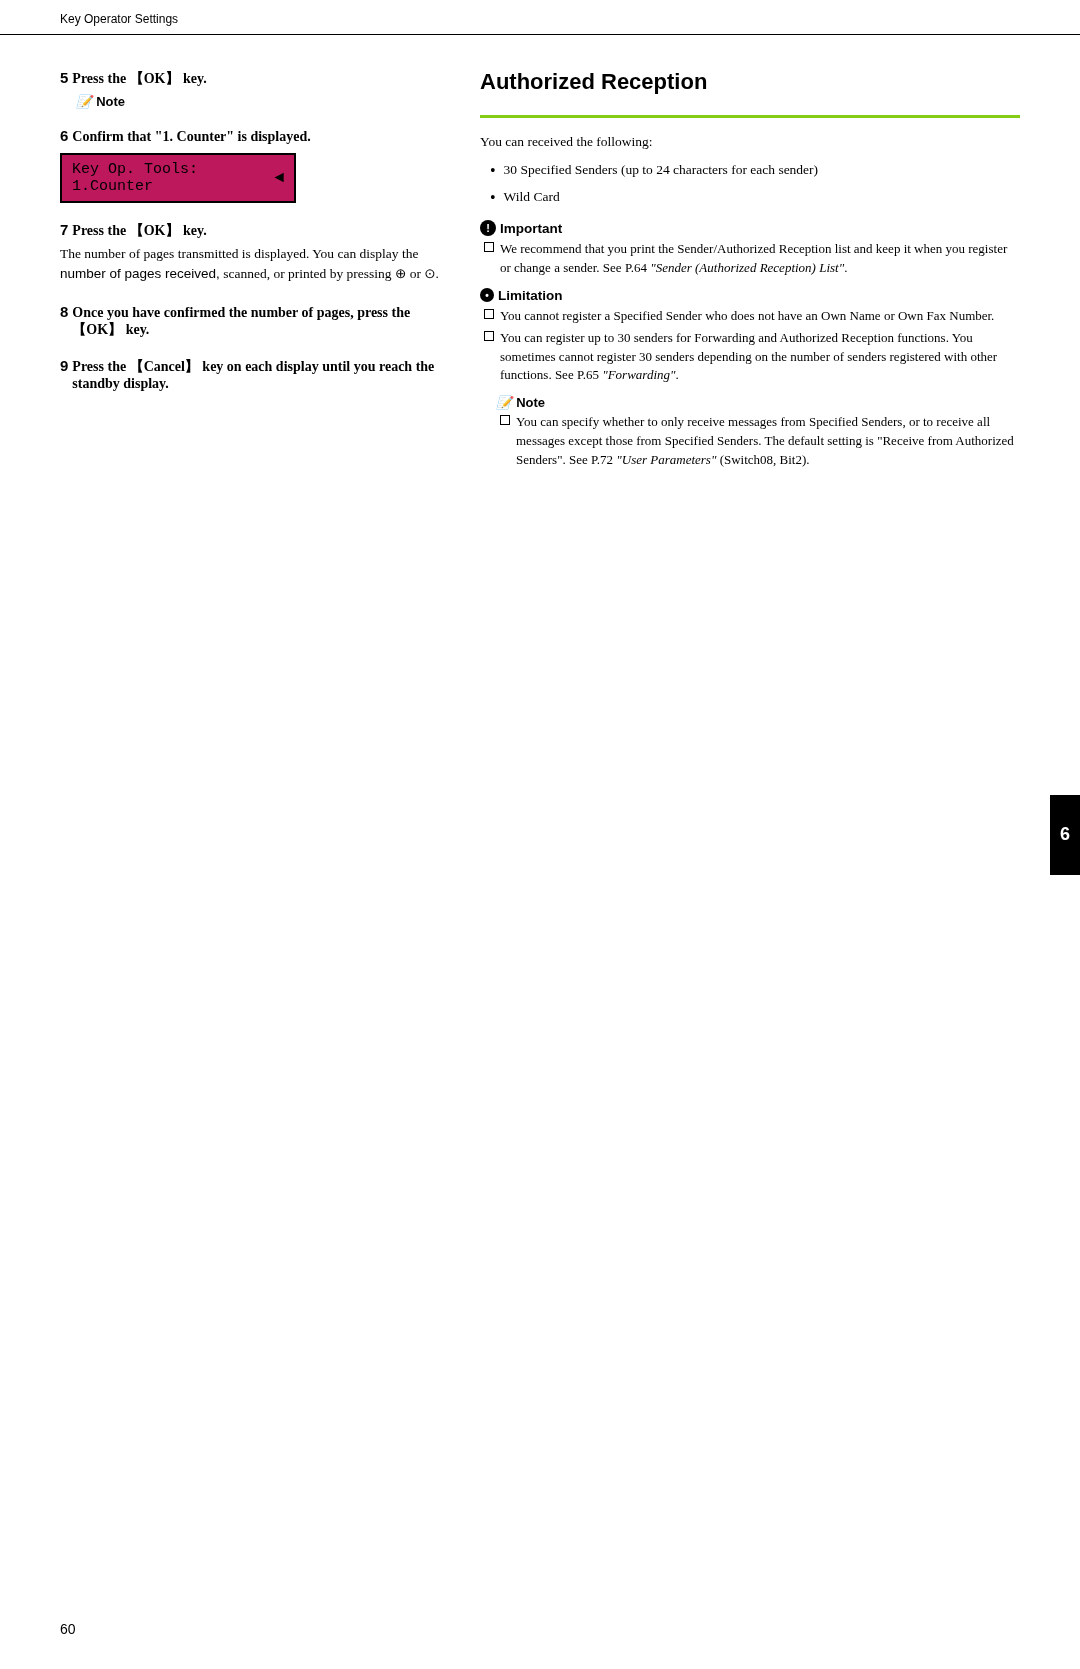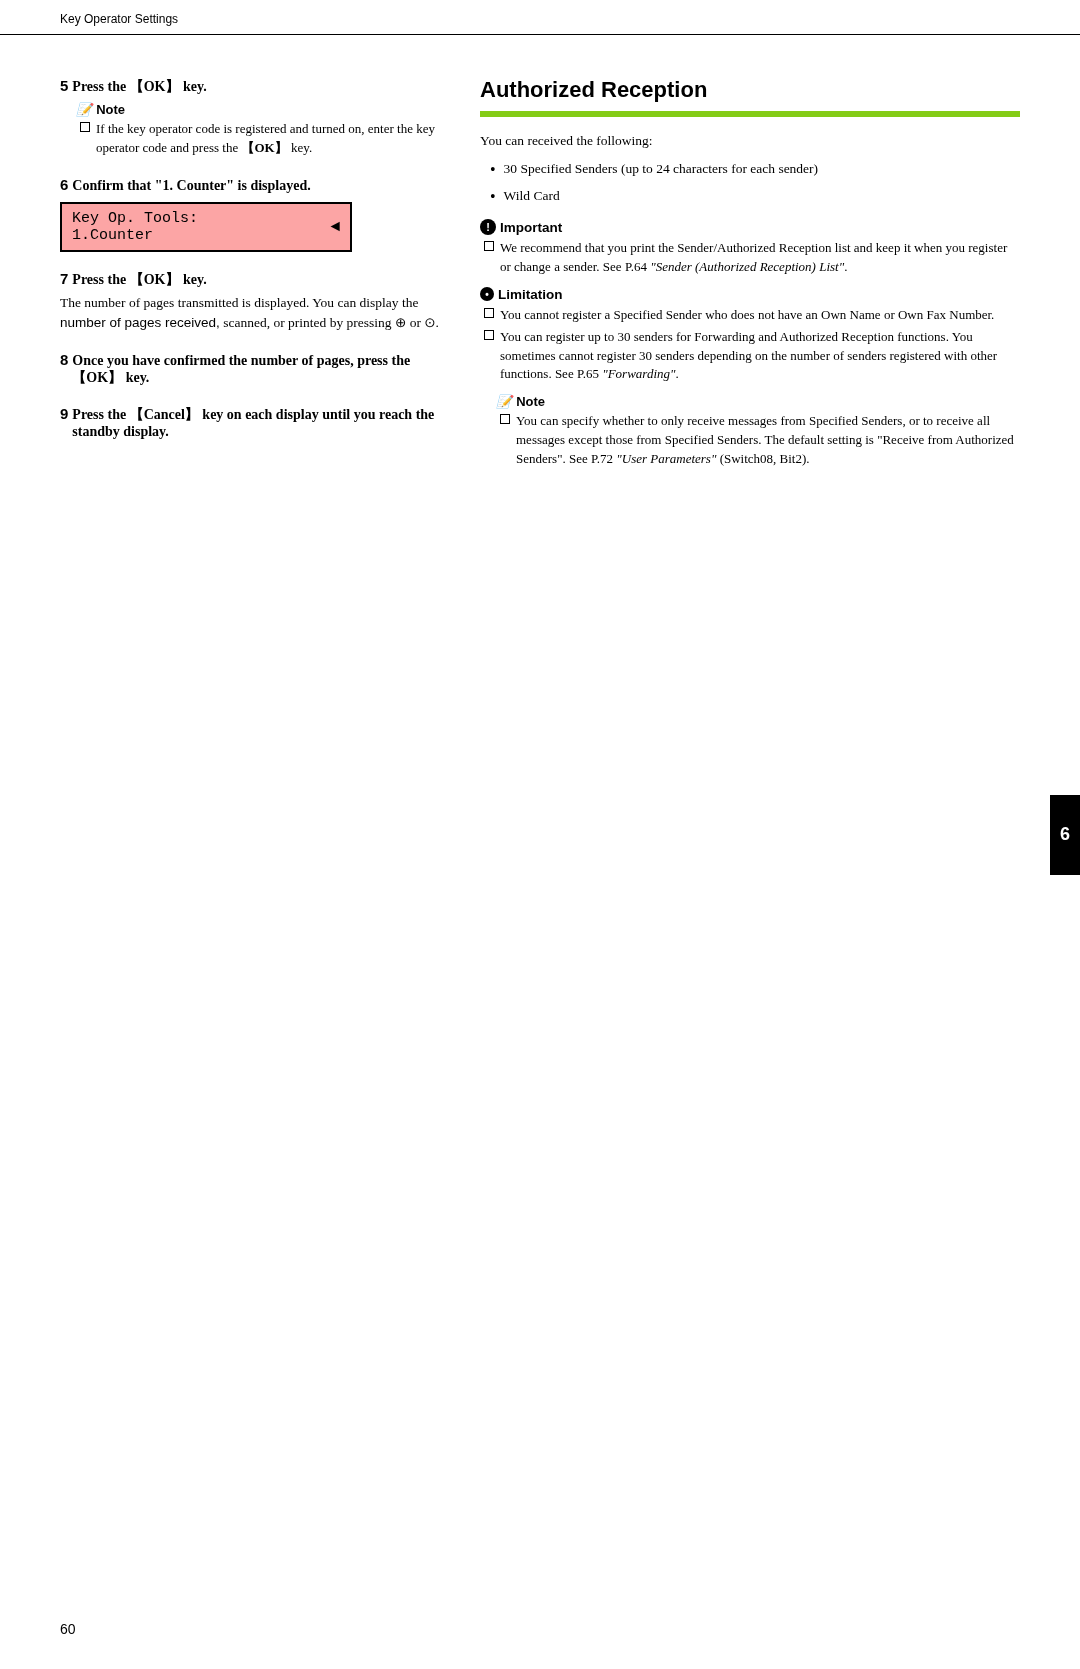--- a/index.html
+++ b/index.html
@@ -19,21 +19,21 @@
       padding: 0;
       position: relative;
     }
 
     
     .header-bar {
       display: flex;
       align-items: center;
       padding: 12px 60px 8px 60px;
       border-bottom: 1px solid #000;
-      margin-bottom: 12px;
+      margin-bottom: 4px;
     }
     .header-label {
       font-size: 12px;
       font-family: Arial, sans-serif;
     }
 
     
     .main-content {
       display: flex;
       padding: 30px 60px 40px 60px;
@@ -105,29 +105,29 @@
       flex-shrink: 0;
       margin-top: 2px;
     }
     .note-item-text {
       flex: 1;
     }
 
     
     .display-box {
       border: 2px solid #000;
-      background: #fca5a5;
+      background: #be185d;
       padding: 6px 10px;
       margin: 8px 4px 8px 0;
       font-family: 'Courier New', Courier, monospace;
       font-size: 15px;
       display: flex;
       align-items: center;
       justify-content: space-between;
-      width: 292px;
+      width: 236px;
     }
     .display-arrow {
       font-size: 16px;
     }
 
     
     .body-text {
       font-size: 13.5px;
       line-height: 1.5;
       margin-bottom: 6px;
@@ -142,22 +142,22 @@
     .bold-step {
       font-weight: bold;
       font-size: 14px;
     }
 
     
     .section-title {
       font-size: 22px;
       font-weight: bold;
       font-family: Arial, sans-serif;
-      border-bottom: 6px solid #84cc16;
-      padding-bottom: 8px;
+      border-bottom: 3px solid #84cc16;
+      padding-bottom: 20px;
       margin-bottom: 14px;
     }
 
     
     .bullet-list {
       margin: 8px 0 8px 10px;
       list-style: none;
     }
     .bullet-list li {
       display: flex;
@@ -282,24 +282,20 @@
       <div class="step-block">
         <div class="step-heading">
           <span class="num">5</span>
           <span>Press the <kbd>【OK】</kbd> key.</span>
         </div>
 
         <div class="note-block">
           <div class="note-title">
             <span class="note-icon">📝</span>
             <span>Note</span>
-          </div>
-          <div class="note-item">
-            <span class="checkbox"></span>
-            <span class="note-item-text">If the key operator code is registered and turned on, enter the key operator code and press the <kbd>【OK】</kbd> key.</span>
           </div>
         </div>
       </div>
 
       <div class="step-block">
         <div class="step-heading">
           <span class="num">6</span>
           <span>Confirm that "1. Counter" is displayed.</span>
         </div>
 

